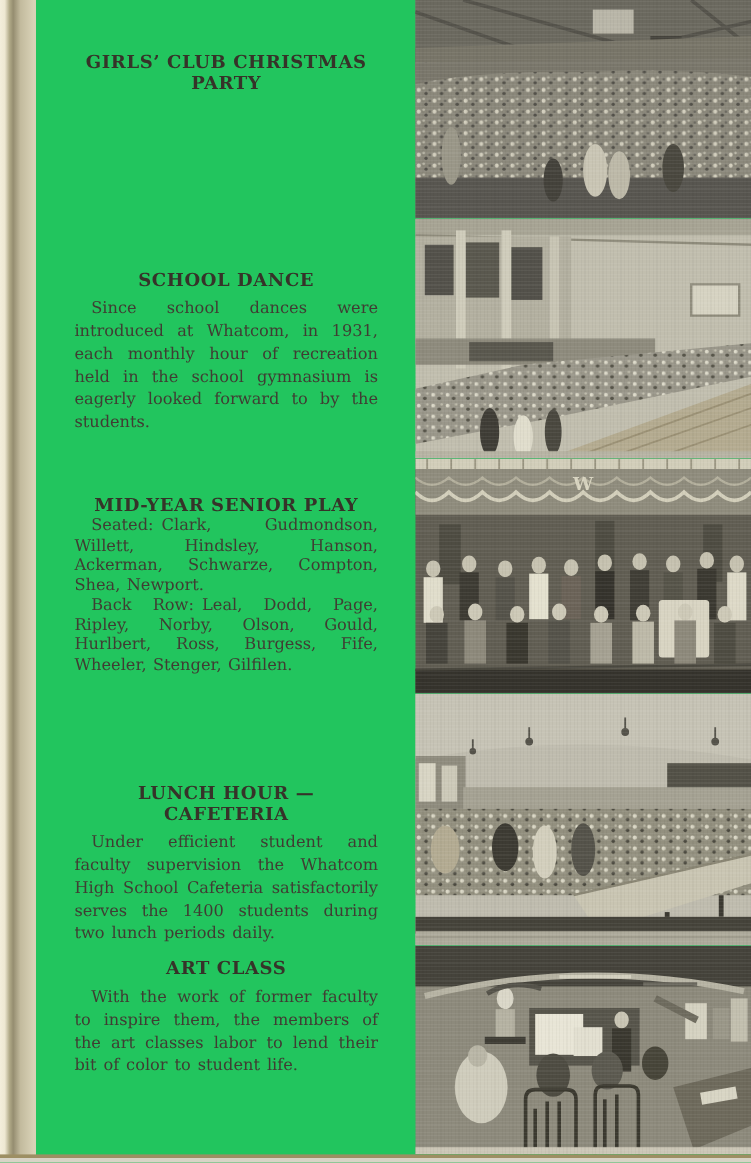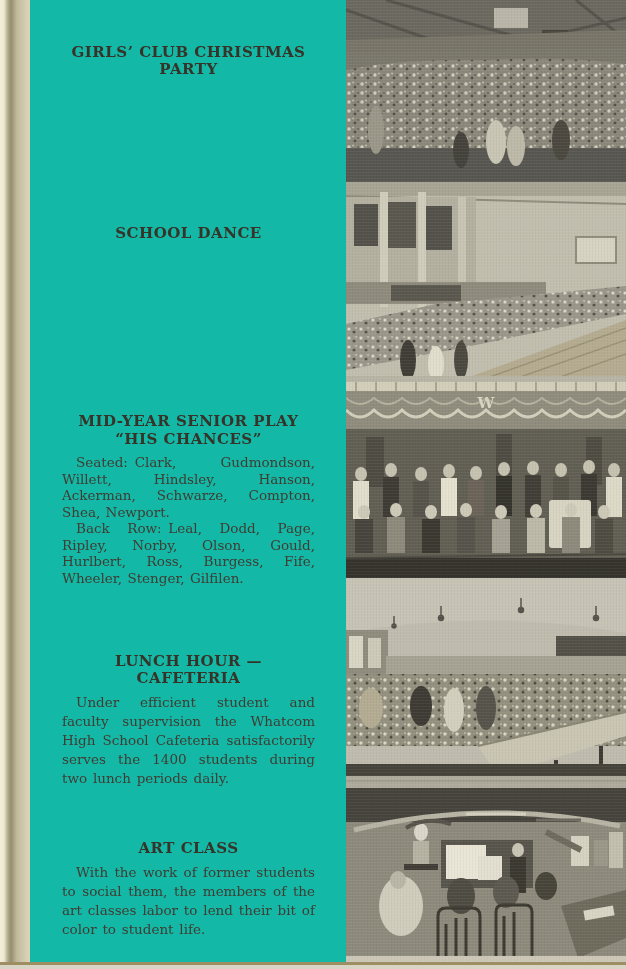--- a/index.html
+++ b/index.html
@@ -1,18 +1,18 @@
 <!DOCTYPE html>
 <html><head>
 <meta charset="utf-8">
 <style>
   html,body{margin:0;padding:0;background:#b0a98f;}
   .page{
     position:relative;width:626px;height:969px;overflow:hidden;
-    background:#14b8a6;
+    background:#22c55e;
     font-family:"DejaVu Serif",serif;
   }
   
   .gutter{
     position:absolute;left:0;top:0;width:30px;height:963px;
     background:linear-gradient(90deg,#f3eedb 0,#eee8d2 4px,#b0a987 8px,#958d70 11px,#c2ba9d 17px,#d9d2b7 28px);
   }
   
   .bottom-edge{
     position:absolute;left:0;top:962px;width:626px;height:7px;
@@ -24,21 +24,21 @@
     font:700 15px/17px "DejaVu Serif",serif;
     text-align:center;letter-spacing:.5px;margin:0 0 6px;color:#363329;
   }
   .txt h3{margin-top:1px;}
   .s3 h2{margin-bottom:0;}
   .txt p{
     font:13.5px/19px "DejaVu Serif",serif;
     text-align:justify;text-indent:14px;margin:0;word-spacing:1.5px;
   }
   .txt p.cast{line-height:16.5px;word-spacing:1px;}
-  .s1{top:44px}.s2{top:225px}.s3{top:413px}.s4{top:653px}.s5{top:840px}
+  .s1{top:44px}.s2{top:225px}.s3{top:413px}.s4{top:653px}.s5{top:799px}
   
   .photos{position:absolute;left:346px;top:0;width:280px;height:962px;}
   .photo{position:relative;width:280px;overflow:hidden;}
   .photo svg{display:block;width:100%;height:100%;}
   .photo::after{ 
     content:"";position:absolute;inset:0;pointer-events:none;
     background:
       repeating-linear-gradient(0deg,rgba(255,255,255,.05) 0 1px,transparent 1px 3px),
       repeating-linear-gradient(90deg,rgba(0,0,0,.03) 0 1px,transparent 1px 3px);
   }
@@ -49,37 +49,37 @@
 
 <main class="page">
   <div class="gutter"></div>
 
   <section class="txt s1">
     <h2>GIRLS’ CLUB CHRISTMAS PARTY</h2>
   </section>
 
   <section class="txt s2">
     <h2>SCHOOL DANCE</h2>
+    <p>Since school dances were introduced at Whatcom, in 1931, each monthly hour of recreation held in the school gymnasium is eagerly looked forward to by the students.</p>
   </section>
 
   <section class="txt s3">
     <h2>MID-YEAR SENIOR PLAY</h2>
-    <h3>“HIS CHANCES”</h3>
     <p class="cast">Seated: Clark, Gudmondson, Willett, Hindsley, Hanson, Ackerman, Schwarze, Compton, Shea, Newport.</p>
     <p class="cast">Back Row: Leal, Dodd, Page, Ripley, Norby, Olson, Gould, Hurlbert, Ross, Burgess, Fife, Wheeler, Stenger, Gilfilen.</p>
   </section>
 
   <section class="txt s4">
     <h2>LUNCH HOUR — CAFETERIA</h2>
     <p>Under efficient student and faculty supervision the Whatcom High School Cafeteria satisfactorily serves the 1400 students during two lunch periods daily.</p>
   </section>
 
   <section class="txt s5">
     <h2>ART CLASS</h2>
-    <p>With the work of former students to social them, the members of the art classes labor to lend their bit of color to student life.</p>
+    <p>With the work of former faculty to inspire them, the members of the art classes labor to lend their bit of color to student life.</p>
   </section>
 
   <aside class="photos">
 
     <figure class="photo p1" style="margin:0">
       <svg viewBox="0 0 280 182" preserveAspectRatio="none">
         <defs>
           <pattern id="pc1" width="13" height="9" patternUnits="userSpaceOnUse">
             <rect width="13" height="9" fill="#8b887b"></rect>
             <circle cx="3" cy="3" r="1.7" fill="#d3cfbe"></circle>

